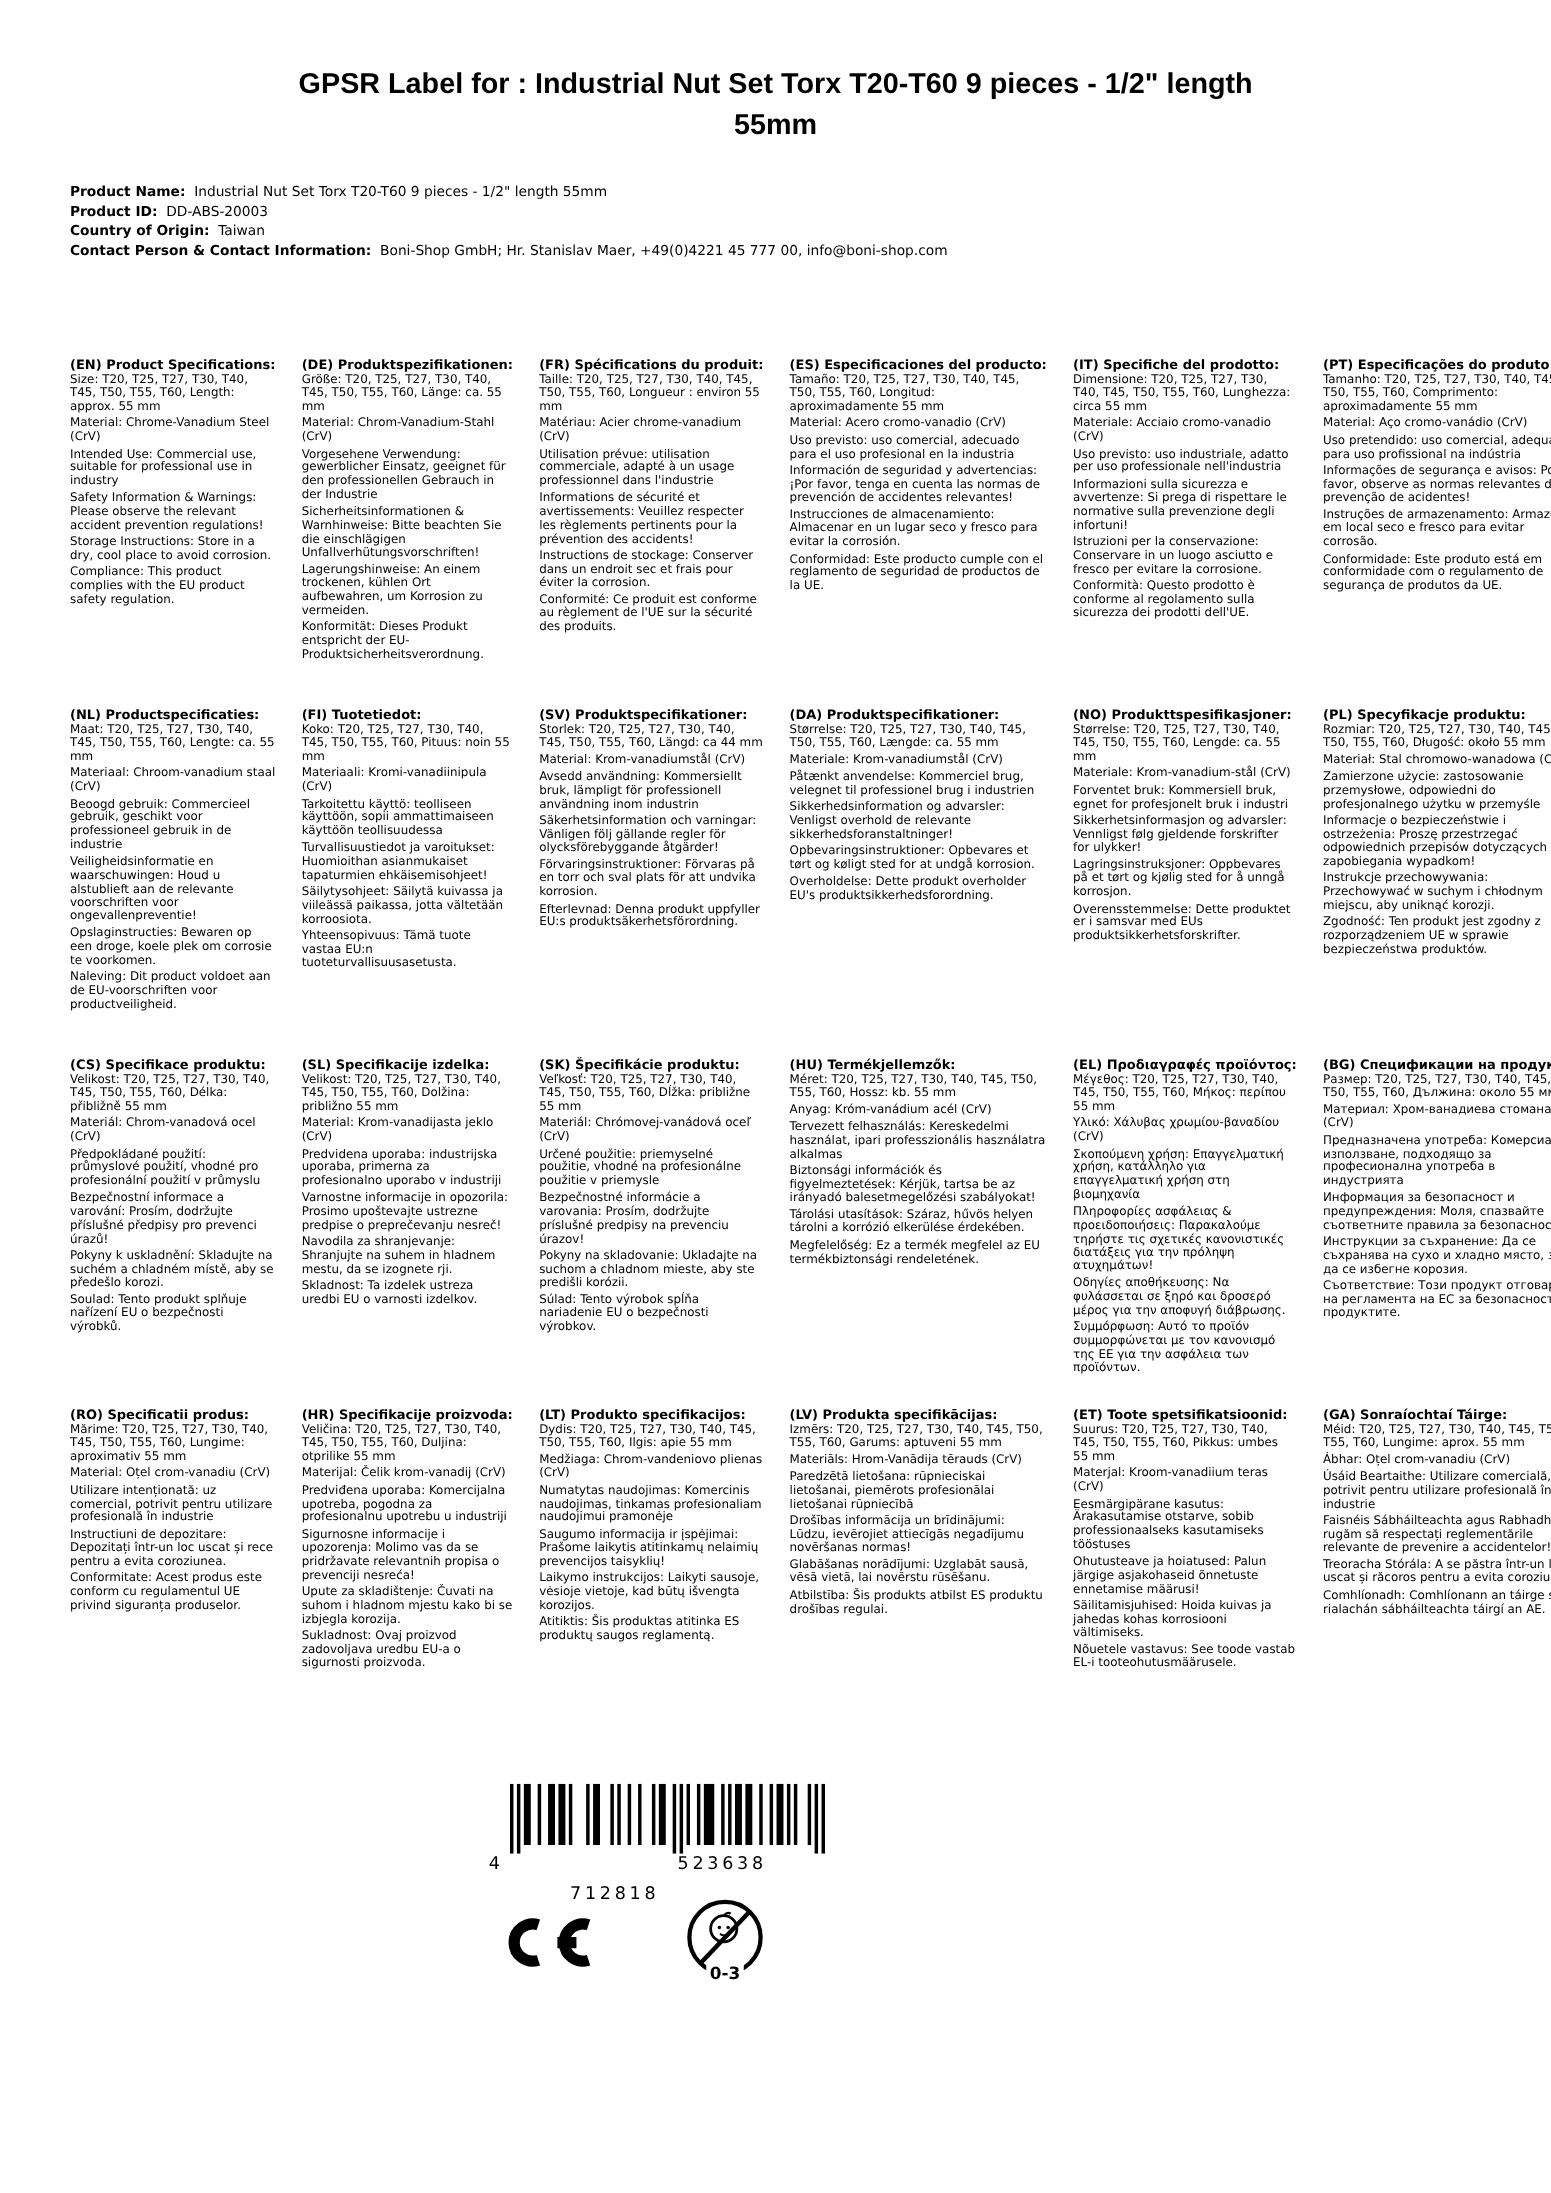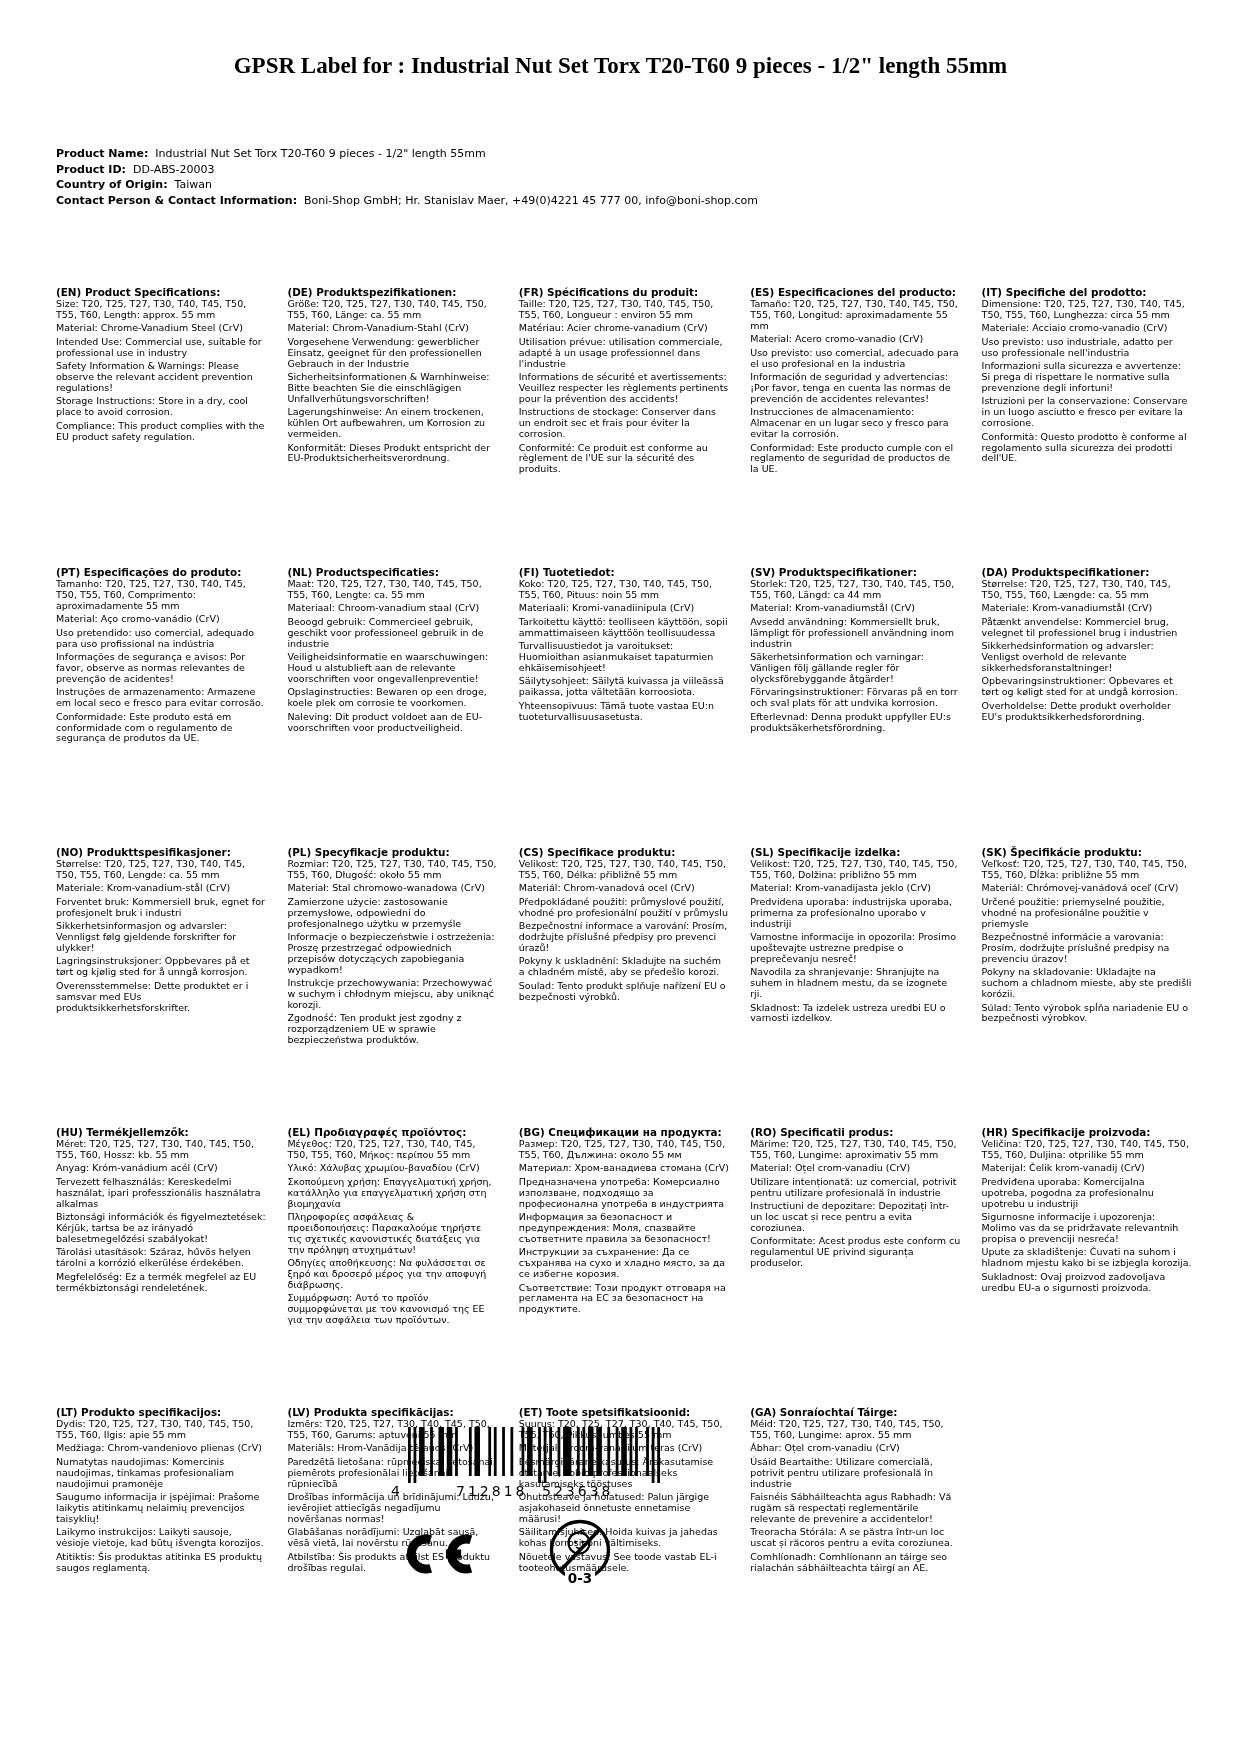--- a/index.html
+++ b/index.html
@@ -2,38 +2,38 @@
 <html><head>
 <meta charset="utf-8">
 <style>
   html,body{margin:0;padding:0;}
   body{
     width:1241px;height:1754px;position:relative;background:#ffffff;color:#000;
     font-family:"DejaVu Sans",sans-serif;overflow:hidden;
   }
   .title{
     position:absolute;top:50px;left:0;right:0;text-align:center;
-    font-family:Liberation Serif, serif;font-weight:bold;font-size:23px;line-height:1.42;
+    font-family:Liberation Sans, sans-serif;font-weight:bold;font-size:23px;line-height:1.42;
   }
   .title .tw{display:inline-block;max-width:775px;}
   .info{position:absolute;top:146px;left:56px;font-size:11px;line-height:1.42;}
   .info .row{white-space:nowrap;}
   .info b{font-weight:bold;margin-right:7px;}
   .grid{
     position:absolute;top:287px;left:56px;width:1136px;
-    display:grid;grid-template-columns:repeat(5,1fr);column-gap:21px;grid-auto-rows:280px;
+    display:grid;grid-template-columns:repeat(6,1fr);column-gap:21px;grid-auto-rows:280px;
   }
   .cell{font-size:9.5px;line-height:1.15;}
   .cell h3{font-size:10.4px;font-weight:bold;margin:0;white-space:nowrap;}
   .cell p{margin:0 0 2.5px 0;}
   .barcode{position:absolute;left:408px;top:1427px;width:252px;height:56px;}
   .barcode svg{display:block;width:252px;height:56px;}
   .bc-digit{position:absolute;top:1483px;font-size:14px;letter-spacing:3px;font-family:"DejaVu Sans",sans-serif;}
   .bc-d0{left:391px;letter-spacing:0;}
-  .bc-d1{left:456px;}
+  .bc-d1{left:456px;margin-top:24px;}
   .bc-d2{left:542px;}
   .ce{position:absolute;left:403px;top:1524px;width:72px;height:60px;}
   .age{position:absolute;left:548px;top:1510px;width:64px;height:88px;}
 </style>
 </head>
 <body>
 
 <div class="title">
   <span class="tw">GPSR Label for : Industrial Nut Set Torx T20-T60 9 pieces - 1/2" length 55mm</span>
 </div>

